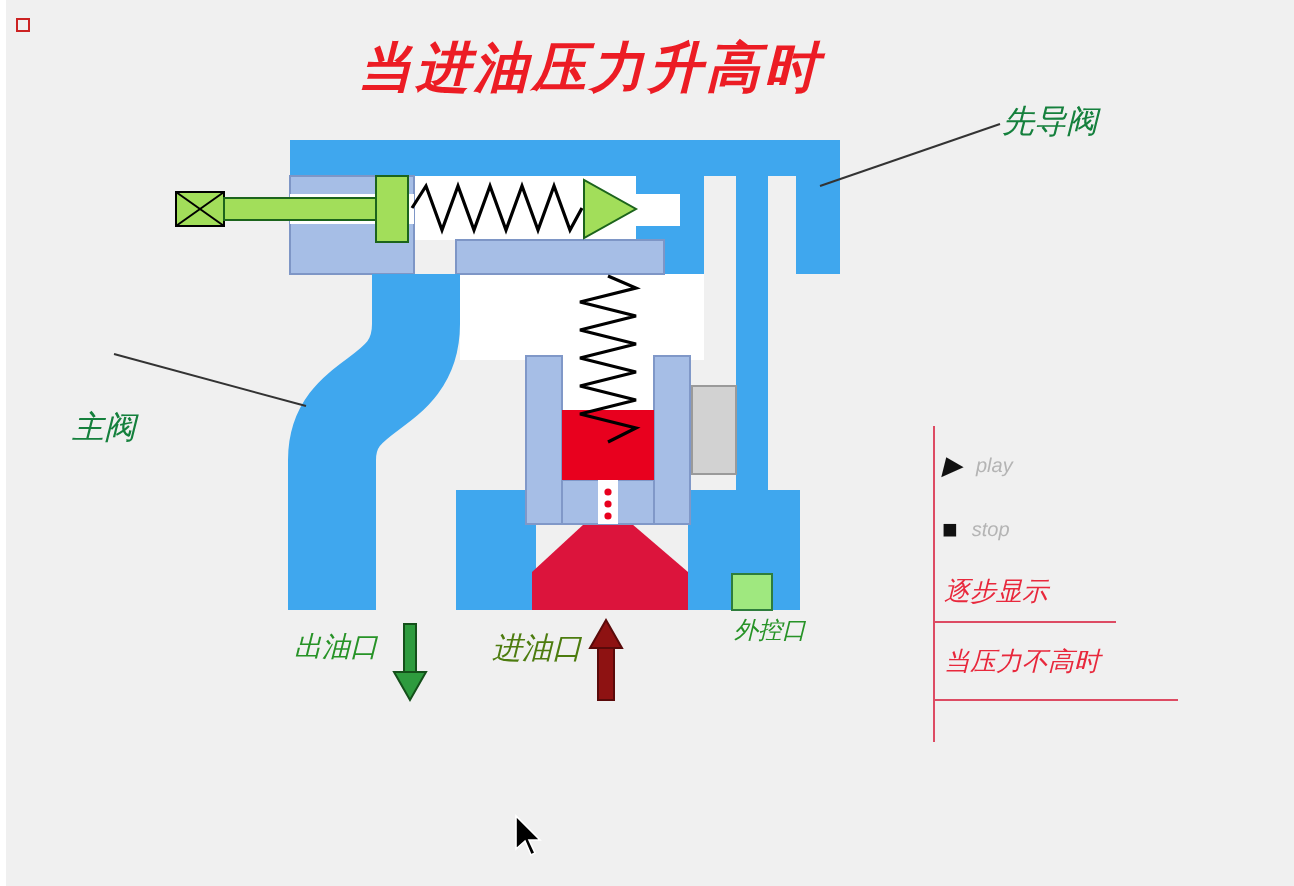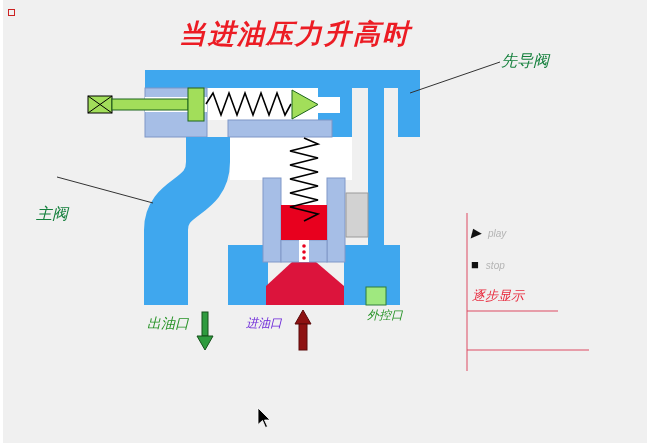--- a/index.html
+++ b/index.html
@@ -5,21 +5,21 @@
   html,body{margin:0;padding:0;}
   body{font-family:"Liberation Sans",sans-serif;}
   .stage{position:relative;width:647px;height:443px;background:#F0F0F0;overflow:hidden;font-style:italic;}
   .left-strip{position:absolute;left:0;top:0;width:3px;height:443px;background:#FFFFFF;}
   .corner-marker{position:absolute;left:8px;top:9px;width:5px;height:5px;border:1px solid #CC2222;}
   .abs{position:absolute;white-space:nowrap;}
   .title{left:150px;top:16px;width:290px;text-align:center;font-family:"Liberation Serif",serif;
          font-weight:bold;font-size:27px;letter-spacing:2px;color:#EC1C24;}
   .lbl-blue{color:#15803d;font-size:16px;}
   .lbl-green{color:#279327;font-size:14px;}
-  .lbl-darkred{color:#6d28d9;font-size:12px;}
+  .lbl-darkred{color:#4d7c0f;font-size:15px;}
   .lbl-pilot{left:501px;top:51px;}
   .lbl-main{left:36px;top:168px;margin-top:36px;}
   .lbl-outlet{left:147px;top:315px;}
   .lbl-inlet{left:246px;top:315px;}
   .lbl-external{left:367px;top:307px;font-size:12px;}
   .lbl-extnote{left:336px;top:326px;font-size:12px;}
   .ctrl-row{display:flex;align-items:center;gap:7px;cursor:pointer;}
   .ctrl-play{left:471px;top:226px;}
   .ctrl-stop{left:471px;top:258px;}
   .ctrl-icon{color:#111;font-size:13px;line-height:14px;}
@@ -121,13 +121,14 @@
   <div class="abs ctrl-row ctrl-play">
     <span class="ctrl-icon">▶</span>
     <span class="ctrl-text">play</span>
   </div>
   <div class="abs ctrl-row ctrl-stop">
     <span class="ctrl-icon">■</span>
     <span class="ctrl-text">stop</span>
   </div>
 
   <div class="abs panel-red panel-line1">逐步显示</div>
+  <div class="abs panel-red panel-line2">当压力不高时</div>
 </div>
 
 </body></html>

